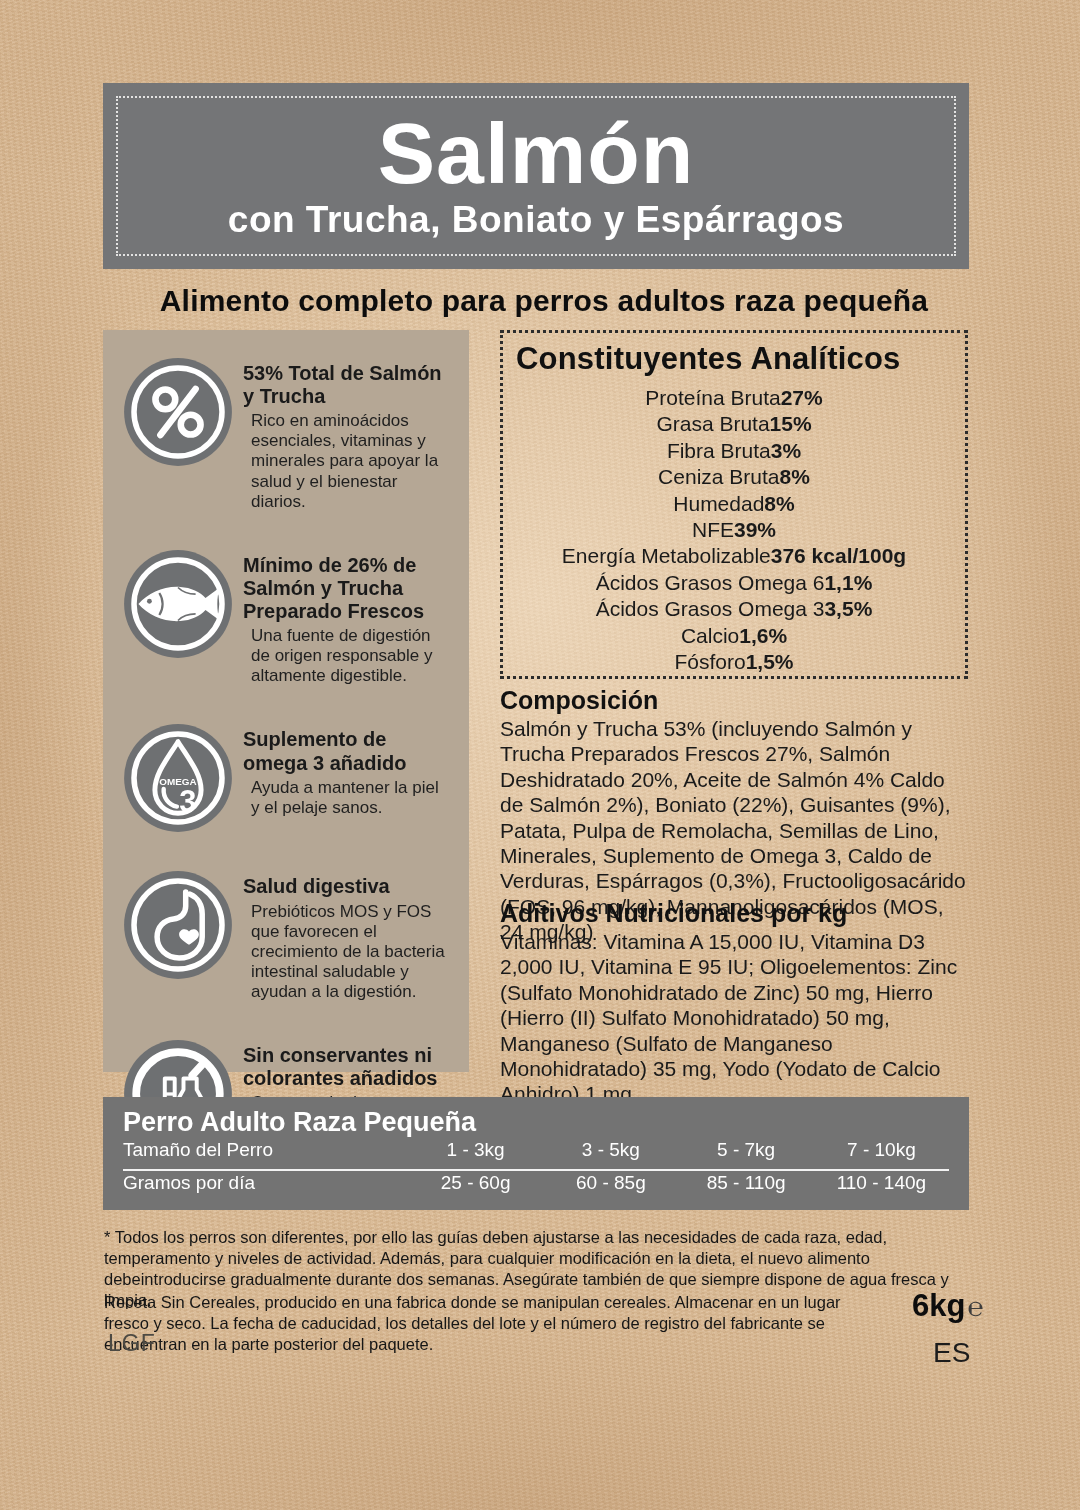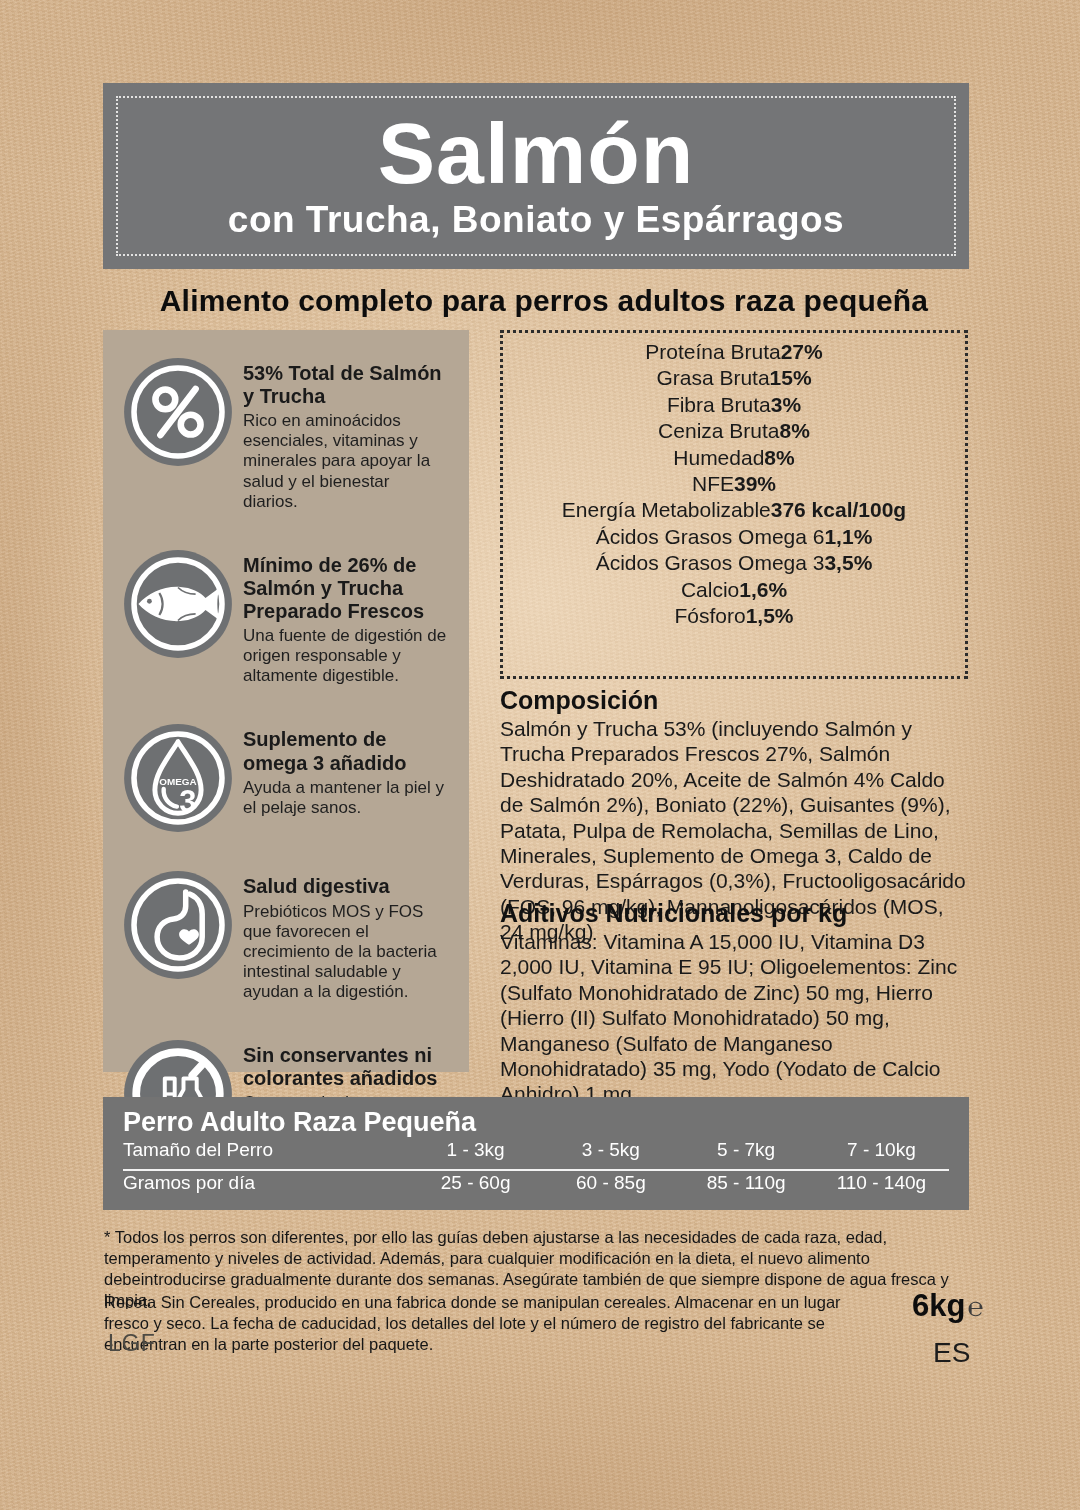--- a/index.html
+++ b/index.html
@@ -32,21 +32,21 @@
   .header-title{font-size:86px;font-weight:bold;line-height:0.98;letter-spacing:1px;}
   .header-sub{font-size:37px;font-weight:bold;margin-top:4px;letter-spacing:0.5px;}
   .tagline{position:absolute;left:4px;top:284px;width:100%;text-align:center;font-size:30px;font-weight:bold;color:#0d0d0d;letter-spacing:0.2px;}
   
   .left-panel{position:absolute;left:103px;top:330px;width:366px;height:742px;background:var(--panel-beige);padding:27px 21px 0 20px;}
   .feature{display:flex;align-items:flex-start;margin-bottom:37px;}
   .feature-icon{width:110px;height:110px;flex:none;}
   .feature-icon svg{width:110px;height:110px;display:block;}
   .feature-text{margin-left:10px;width:216px;padding-top:5px;color:var(--ink);}
   .feature-title{font-size:20px;font-weight:bold;line-height:1.16;}
-  .feature-desc{font-size:17px;line-height:1.18;margin-top:3px;color:#1f1f1f;}
+  .feature-desc{font-size:17px;line-height:1.18;margin-top:3px;color:#1f1f1f;margin-left:8px;}
   
   .analytical{position:absolute;left:500px;top:330px;width:468px;height:349px;border:3px dotted #2c2c2c;padding:6px 13px 0 13px;color:var(--ink);}
   .analytical-title{font-size:31px;font-weight:bold;letter-spacing:0.2px;margin:2px 0 8px 0;color:#111;}
   .analytical-row{display:flex;justify-content:center;font-size:21px;line-height:26.4px;}
   .analytical-row .val{font-weight:bold;}
   
   .textblock{position:absolute;left:500px;width:472px;color:var(--ink);}
   .composition{top:686px;}
   .additives{top:899px;}
   .tb-title{font-size:25px;font-weight:bold;margin-bottom:1px;color:#111;}
@@ -165,20 +165,21 @@
         </svg>
       </span>
       <span class="feature-text">
         <span class="feature-title" style="display:block">Sin conservantes ni colorantes añadidos</span>
         <span class="feature-desc" style="display:block">Conservado de manera natural con extracto de romero.</span>
       </span>
     </div>
   </div>
 
   <div class="analytical">
+    <div class="analytical-title">Constituyentes Analíticos</div>
     <div class="analytical-row">
         <span>Proteína Bruta</span>
         <span class="val">27%</span>
       </div>
     <div class="analytical-row">
         <span>Grasa Bruta</span>
         <span class="val">15%</span>
       </div>
     <div class="analytical-row">
         <span>Fibra Bruta</span>

